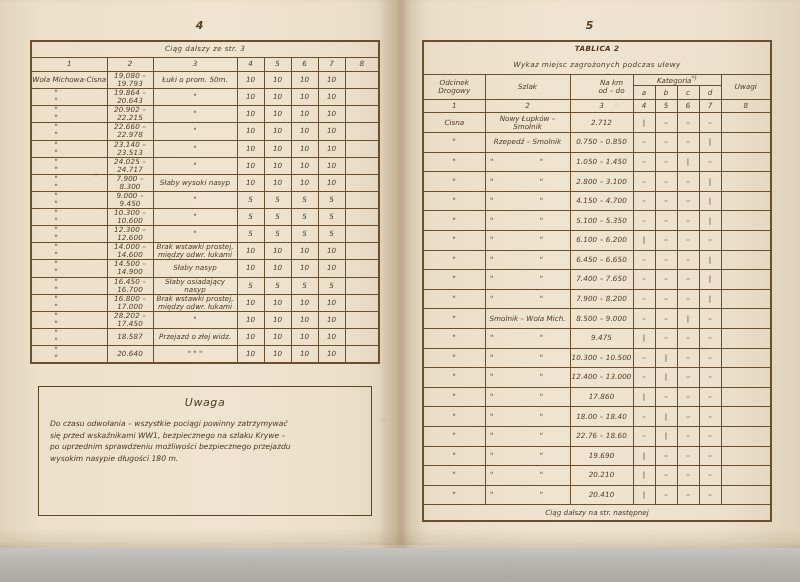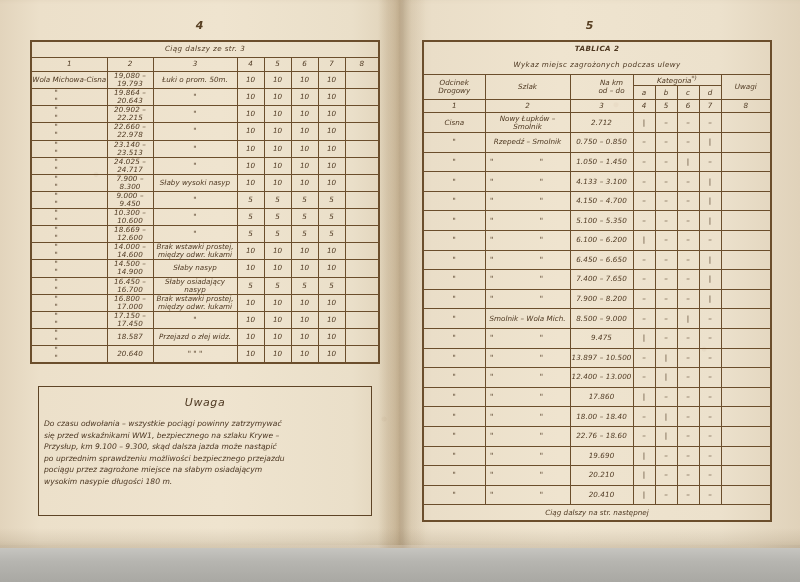--- a/index.html
+++ b/index.html
@@ -53,21 +53,21 @@
   .val{font-size:8px;font-style:italic;}
   .dit{font-size:7px;font-style:italic;color:#6a5030;}
   .dit2{letter-spacing:26px;}
   .dit3{letter-spacing:22px;}
 
   
   #note-box{position:absolute;left:38px;top:386px;width:332px;height:128px;
     border:1.4px solid #5e4426;}
   #note-title{text-align:center;font-style:italic;font-size:11px;color:#4e3821;
     margin-top:9px;letter-spacing:.6px;}
-  #note-body{margin:9px 11px 0 5px;font-style:italic;font-size:7.6px;
+  #note-body{margin:9px 11px 0 11px;font-style:italic;font-size:7.6px;
     line-height:1.52;color:#4a3520;text-align:justify;}
   #note-body span{display:block;white-space:nowrap;}
   .contd{font-size:7.6px;font-style:italic;}
   .asterisk{font-size:6px;vertical-align:super;}
 </style>
 </head>
 <body>
 
 <div id="scan">
 
@@ -196,21 +196,21 @@
 10.600</td>
           <td class="desc">"</td>
           <td class="val">5</td>
           <td class="val">5</td>
           <td class="val">5</td>
           <td class="val">5</td>
           <td style="border-right-width:2px;border-top-width:0;"></td>
         </tr>
         <tr>
           <td class="dit dit2" style="height: 15.8px;border-left-width:2px;">"              "</td>
-          <td class="km">18.669 –
+          <td class="km">12.300 –
 12.600</td>
           <td class="desc">"</td>
           <td class="val">5</td>
           <td class="val">5</td>
           <td class="val">5</td>
           <td class="val">5</td>
           <td style="border-right-width:2px;border-top-width:0;"></td>
         </tr>
         <tr>
           <td class="dit dit2" style="height: 15.8px;border-left-width:2px;">"              "</td>
@@ -253,21 +253,21 @@
           <td class="desc">Brak wstawki prostej,
 między odwr. łukami</td>
           <td class="val">10</td>
           <td class="val">10</td>
           <td class="val">10</td>
           <td class="val">10</td>
           <td style="border-right-width:2px;border-top-width:0;"></td>
         </tr>
         <tr>
           <td class="dit dit2" style="height: 15.8px;border-left-width:2px;">"              "</td>
-          <td class="km">17.150 –
+          <td class="km">28.202 –
 17.450</td>
           <td class="desc">"</td>
           <td class="val">10</td>
           <td class="val">10</td>
           <td class="val">10</td>
           <td class="val">10</td>
           <td style="border-right-width:2px;border-top-width:0;"></td>
         </tr>
         <tr>
           <td class="dit dit2" style="height: 15.8px;border-left-width:2px;">"              "</td>
@@ -290,23 +290,21 @@
           <td style="border-right-width:2px;border-bottom-width:2px;border-top-width:0;"></td>
         </tr>
       </tbody>
   </table>
 
   <div id="note-box">
     <div id="note-title">Uwaga</div>
     <div id="note-body">
         <span>Do czasu odwołania – wszystkie pociągi powinny zatrzymywać</span>
         <span>się przed wskaźnikami WW1, bezpiecznego na szlaku Krywe –</span>
-        <span>Przysłup, km 9.100 – 9.300, skąd dalsza jazda może nastąpić</span>
         <span>po uprzednim sprawdzeniu możliwości bezpiecznego przejazdu</span>
-        <span>pociągu przez zagrożone  miejsce na słabym osiadającym</span>
         <span>wysokim nasypie  długości  180 m.</span>
       </div>
   </div>
 
   <div class="pageno" style="left:565px;top:19px;width:50px;">5</div>
 
   <table class="tbl" id="right-table" style="left:422px;top:40px;width:348px;">
     <colgroup>
       <col style="width:62px">
         <col style="width:85px">
@@ -376,21 +374,21 @@
           <td class="km">1.050 – 1.450</td>
           <td class="val">–</td>
           <td class="val">–</td>
           <td class="val">|</td>
           <td class="val">–</td>
           <td style="border-right-width:2px;"></td>
         </tr>
         <tr>
           <td class="dit" style="height: 18.6px;border-left-width:2px;">"</td>
           <td class="dit dit3" style="white-space:pre-line;">"            "</td>
-          <td class="km">4.133 – 3.100</td>
+          <td class="km">2.800 – 3.100</td>
           <td class="val">–</td>
           <td class="val">–</td>
           <td class="val">–</td>
           <td class="val">|</td>
           <td style="border-right-width:2px;"></td>
         </tr>
         <tr>
           <td class="dit" style="height: 18.6px;border-left-width:2px;">"</td>
           <td class="dit dit3" style="white-space:pre-line;">"            "</td>
           <td class="km">4.150 – 4.700</td>
@@ -466,21 +464,21 @@
           <td class="km">9.475</td>
           <td class="val">|</td>
           <td class="val">–</td>
           <td class="val">–</td>
           <td class="val">–</td>
           <td style="border-right-width:2px;"></td>
         </tr>
         <tr>
           <td class="dit" style="height: 18.6px;border-left-width:2px;">"</td>
           <td class="dit dit3" style="white-space:pre-line;">"            "</td>
-          <td class="km">13.897 – 10.500</td>
+          <td class="km">10.300 – 10.500</td>
           <td class="val">–</td>
           <td class="val">|</td>
           <td class="val">–</td>
           <td class="val">–</td>
           <td style="border-right-width:2px;"></td>
         </tr>
         <tr>
           <td class="dit" style="height: 18.6px;border-left-width:2px;">"</td>
           <td class="dit dit3" style="white-space:pre-line;">"            "</td>
           <td class="km">12.400 – 13.000</td>

